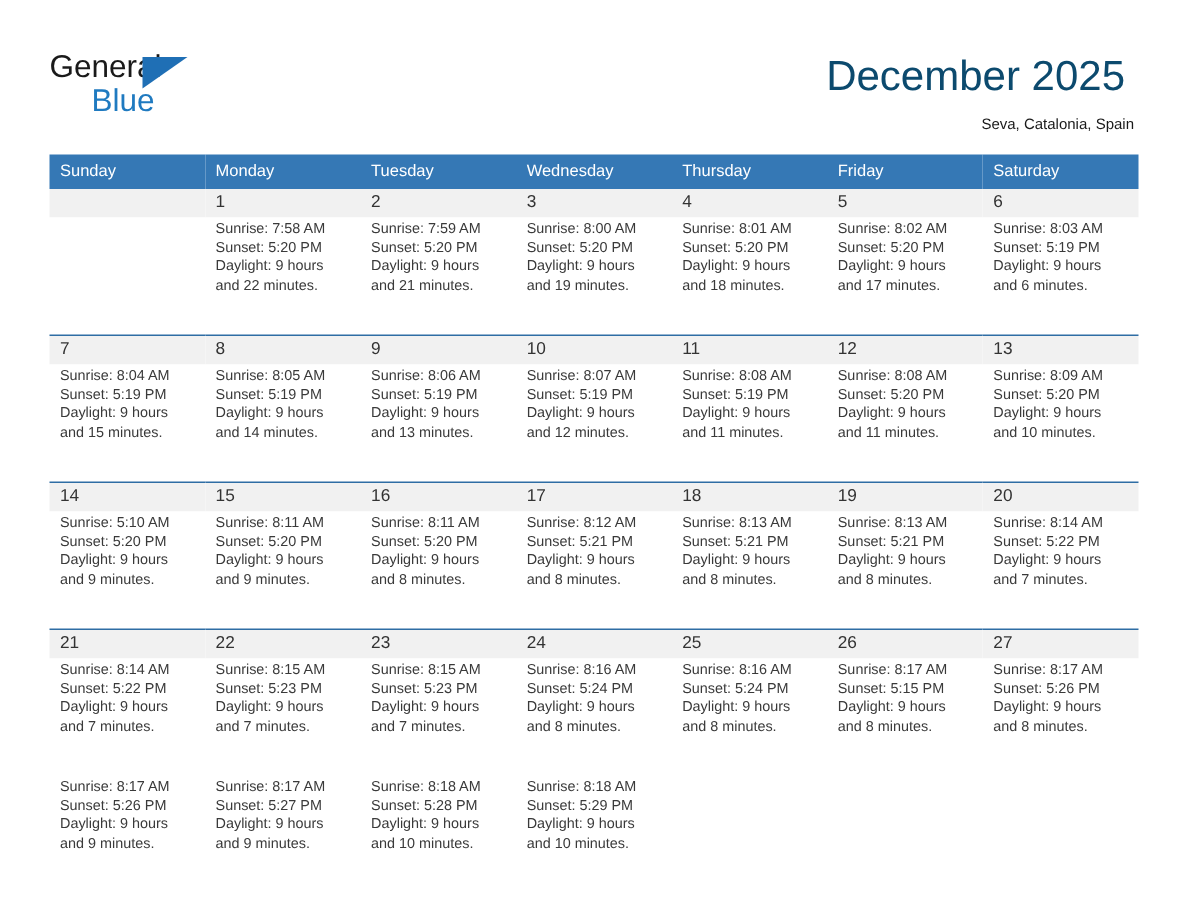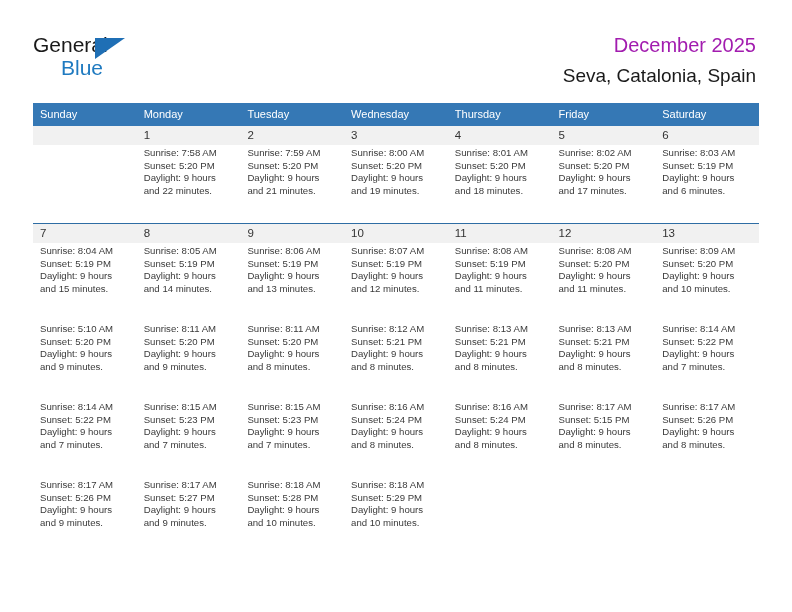--- a/index.html
+++ b/index.html
@@ -61,29 +61,29 @@
     line-height: 24px;
   }
 
   .title-wrap {
     position: absolute;
     right: 36px;
     top: 28px;
     text-align: right;
   }
   .cal-title {
-    font-size: 20px;
-    color: #a21caf;
+    font-size: 28px;
+    color: #0c4a6e;
     line-height: 34px;
     font-weight: normal;
-    margin: 0;
+    margin: 6px;
     white-space: nowrap;
   }
   .cal-sub {
-    font-size: 19px;
+    font-size: 10px;
     color: #1a1a1a;
     line-height: 20px;
     margin-top: 4px;
     white-space: nowrap;
   }
 
   
   .calendar {
     position: absolute;
     left: 33px;
@@ -301,20 +301,29 @@
         <td>
             <div class="info">
           <div>Sunrise: 8:09 AM</div>
           <div>Sunset: 5:20 PM</div>
           <div>Daylight: 9 hours</div>
           <div>and 10 minutes.</div>
         </div>
           </td>
       </tr>
 
+      <tr class="num-row">
+        <td>14</td>
+        <td>15</td>
+        <td>16</td>
+        <td>17</td>
+        <td>18</td>
+        <td>19</td>
+        <td>20</td>
+      </tr>
       <tr class="info-row">
         <td>
             <div class="info">
           <div>Sunrise: 5:10 AM</div>
           <div>Sunset: 5:20 PM</div>
           <div>Daylight: 9 hours</div>
           <div>and 9 minutes.</div>
         </div>
           </td>
         <td>
@@ -360,20 +369,29 @@
         <td>
             <div class="info">
           <div>Sunrise: 8:14 AM</div>
           <div>Sunset: 5:22 PM</div>
           <div>Daylight: 9 hours</div>
           <div>and 7 minutes.</div>
         </div>
           </td>
       </tr>
 
+      <tr class="num-row">
+        <td>21</td>
+        <td>22</td>
+        <td>23</td>
+        <td>24</td>
+        <td>25</td>
+        <td>26</td>
+        <td>27</td>
+      </tr>
       <tr class="info-row">
         <td>
             <div class="info">
           <div>Sunrise: 8:14 AM</div>
           <div>Sunset: 5:22 PM</div>
           <div>Daylight: 9 hours</div>
           <div>and 7 minutes.</div>
         </div>
           </td>
         <td>

